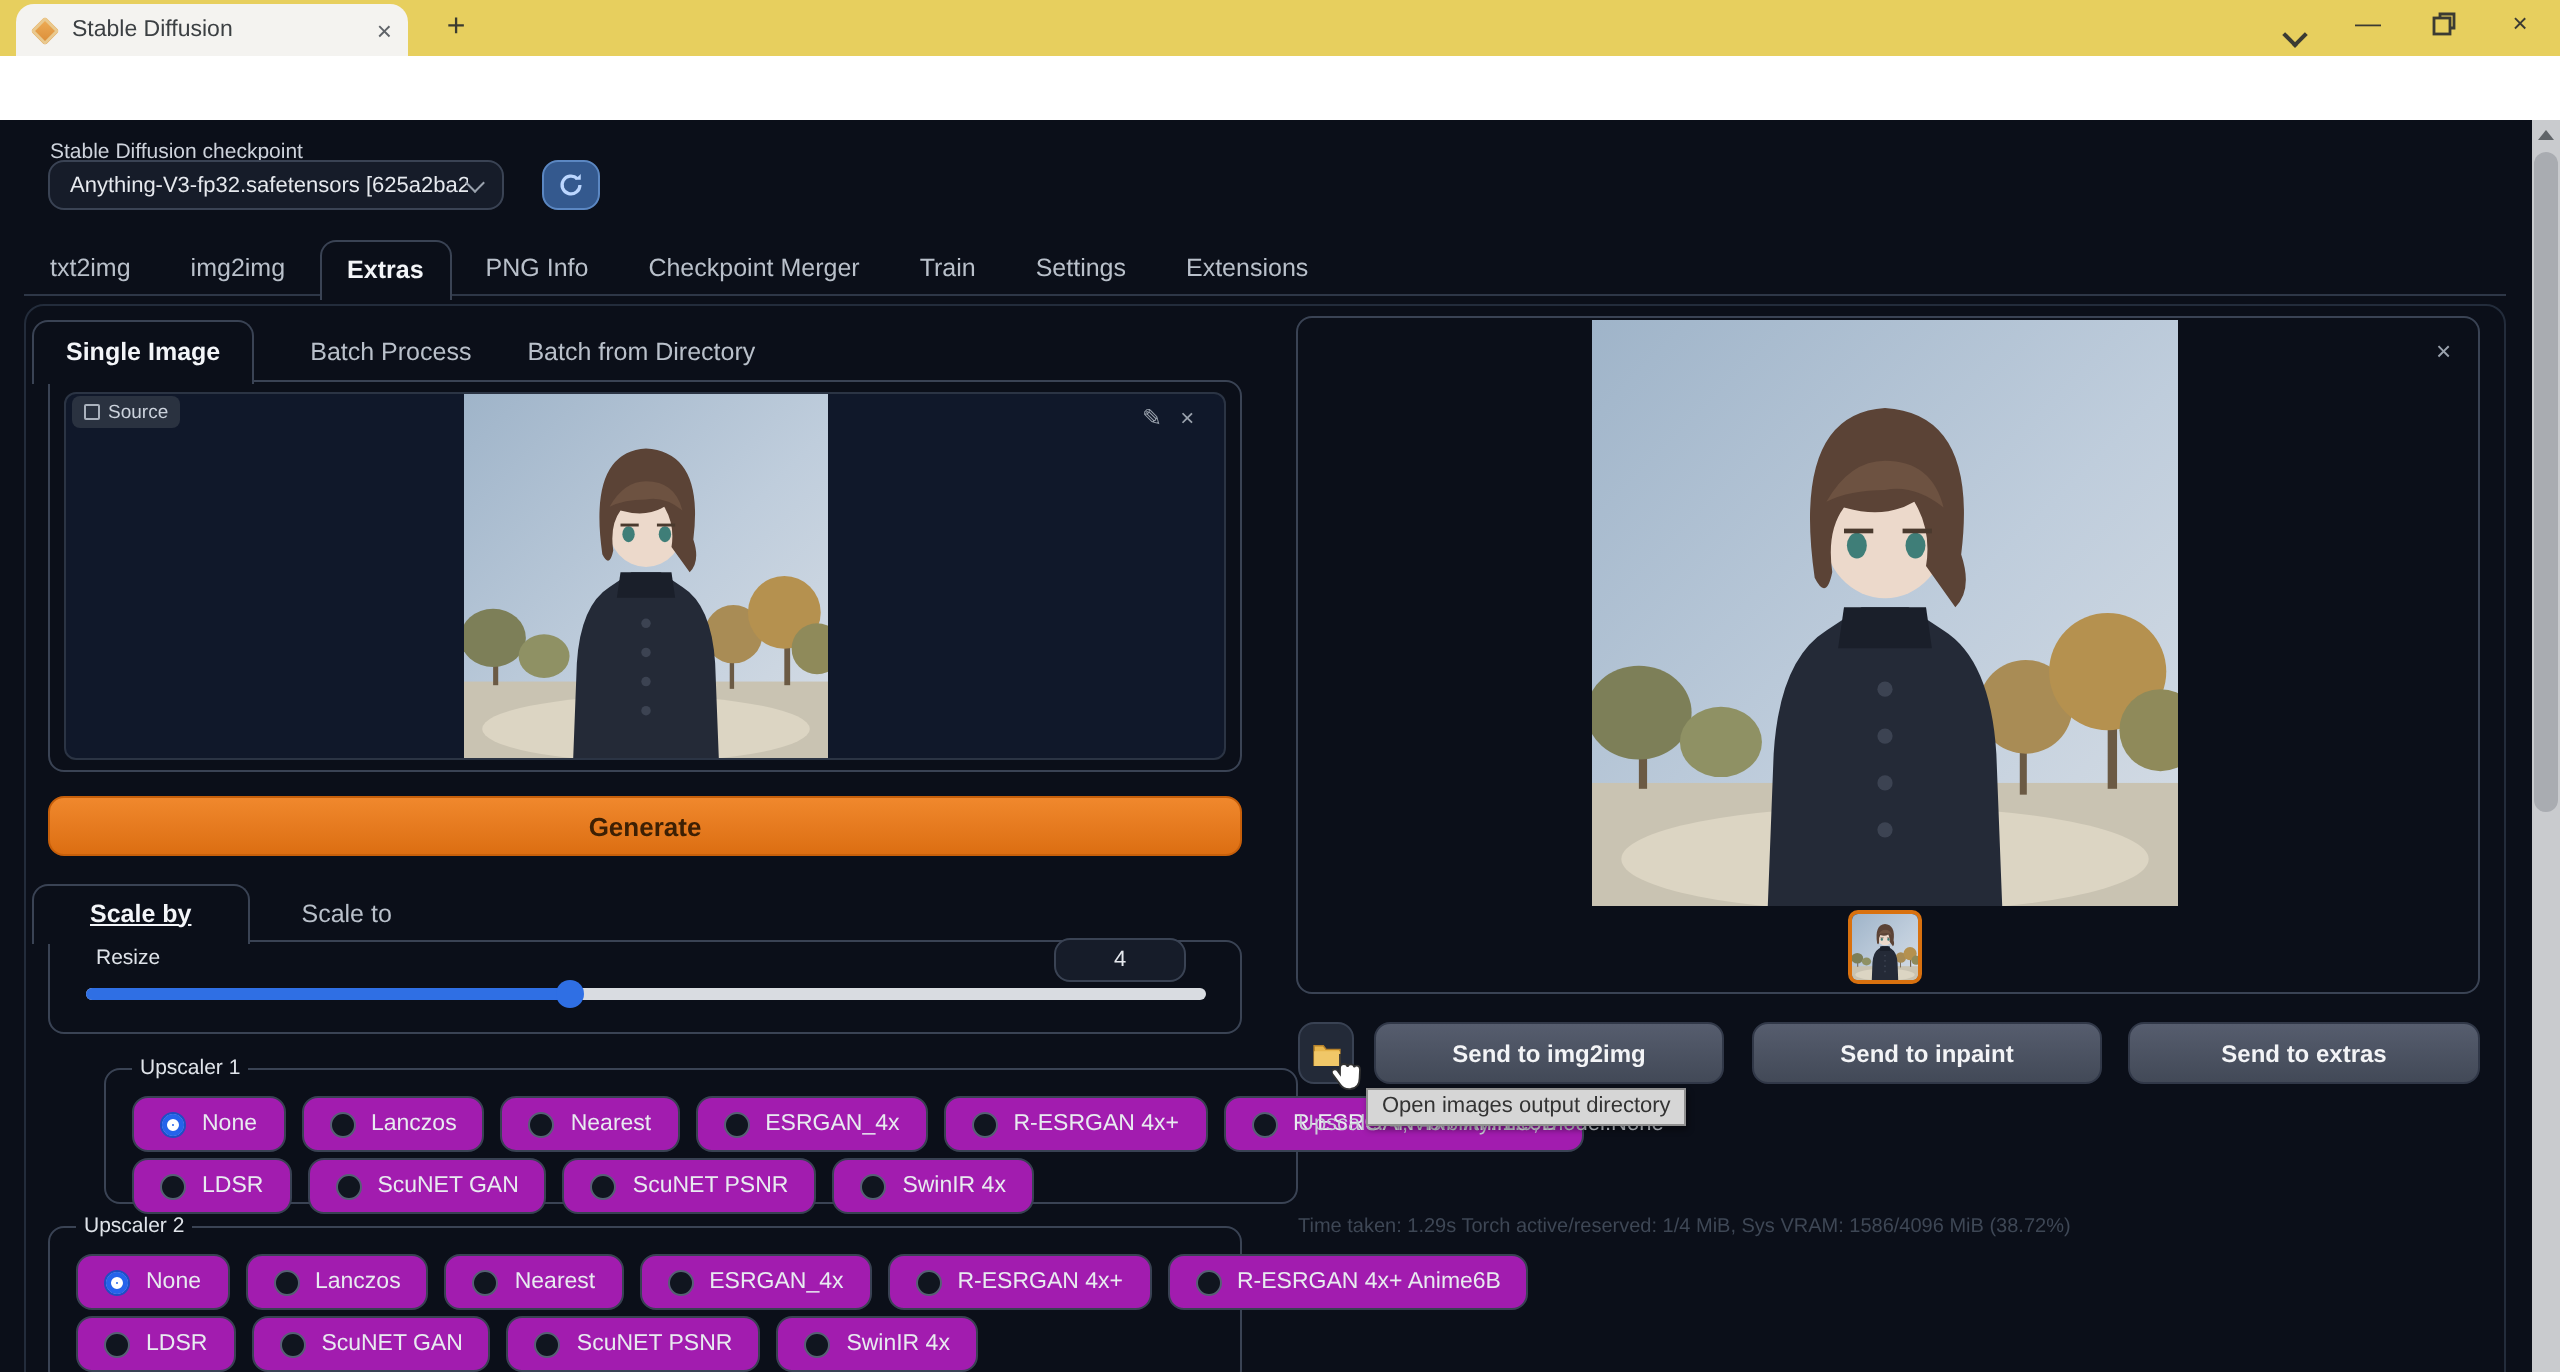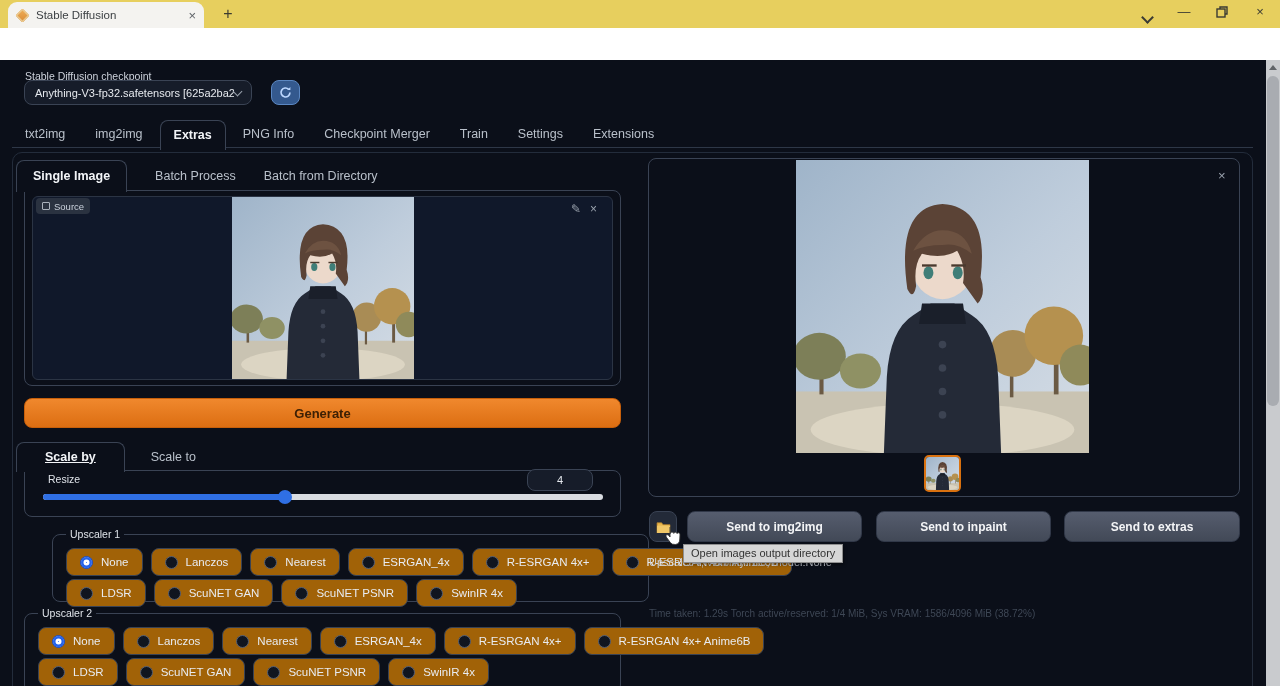--- a/index.html
+++ b/index.html
@@ -72,21 +72,21 @@
   #slider-fill { left:43px; top:434px; width:242px; height:6px; background:#2f6fe4; border-radius:3px; }
   #slider-handle { left:278px; top:430px; width:14px; height:14px; background:#2f6fe4; border-radius:50%; }
 
   .fieldset { border:1px solid #3a4354; border-radius:8px; }
   #ups1 { left:24px; top:474px; width:597px; height:68px;margin-left:28px; }
   #ups2 { left:24px; top:553px; width:597px; height:80px; }
   .legend { position:absolute; top:-7px; left:13px; background:#0b0f19; padding:0 4px; font-size:10.5px; color:#dfe3e9; }
   .pill-row { position:absolute; left:13px; display:flex; gap:8px; }
   .pill-row.r1 { top:13px; }
   .pill-row.r2 { top:44px; }
-  .pill { height:28px; background:#a16207; border:1px solid #394253; border-radius:8px; display:flex; align-items:center; gap:8px; padding:0 13px; font-size:11.5px; color:#e8ebf0; white-space:nowrap; }
+  .pill { height:28px; background:#a21caf; border:1px solid #394253; border-radius:8px; display:flex; align-items:center; gap:8px; padding:0 13px; font-size:11.5px; color:#e8ebf0; white-space:nowrap; }
   .radio { width:13px; height:13px; border-radius:50%; border:1.5px solid #566074; background:#10151f; flex:none; }
   .radio.on { background:#2563eb; border-color:#1d4fc4; box-shadow:inset 0 0 0 2.5px #2563eb, inset 0 0 0 5px #fff; }
 
   
   #gallery { left:648px; top:98px; width:592px; height:339px; border:1px solid #3a4354; border-radius:8px; }
   #result-img { left:796px; top:100px; width:293px; height:293px; }
   #gallery-close { left:1218px; top:108px; color:#9aa2ad; font-size:13px; }
   #thumb { left:924px; top:395px; width:37px; height:37px; border:2px solid #d9710f; border-radius:5px; overflow:hidden; background:#0b0f19; }
 
   .send-btn { top:451px; height:31px; background:linear-gradient(#565d6e,#424957); border:1px solid #313848; border-radius:8px; color:#f3f4f6; font-size:12px; font-weight:bold; display:flex; align-items:center; justify-content:center; }

